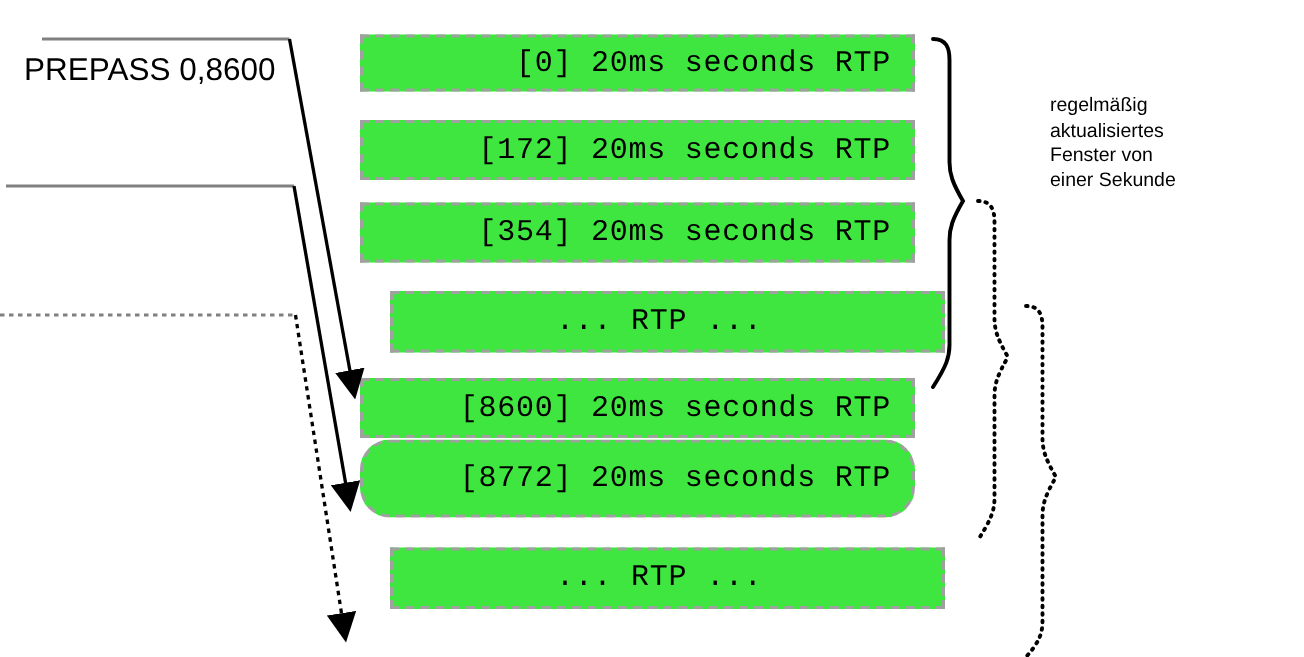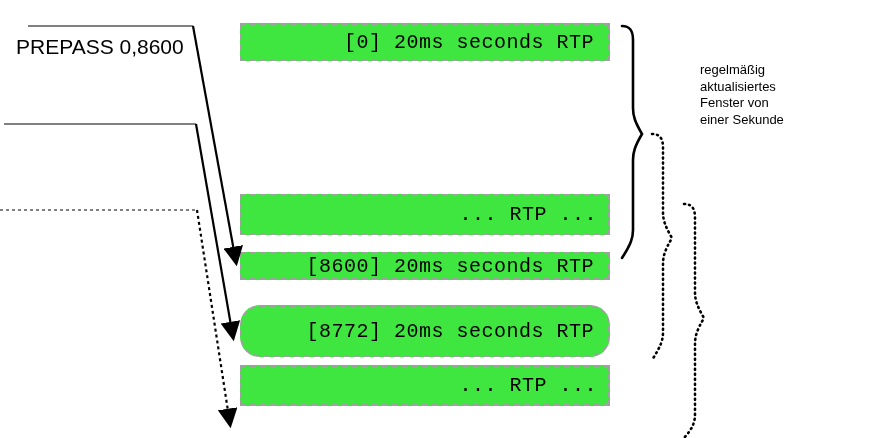--- a/index.html
+++ b/index.html
@@ -43,21 +43,21 @@
     justify-content: flex-end;
     padding-right: 14px;
   }
   .rtp-box-label {
     font-family: "Liberation Mono", monospace;
     font-size: 20px;
     color: #000000;
     letter-spacing: 0.5px;
     white-space: pre;
   }
-  .rtp-box.centered { justify-content: flex-end; padding-right: 11px; }
+  .rtp-box.centered { justify-content: center; padding-right: 11px; margin-left: 20px; }
 
   
   #window-caption {
     position: absolute;
     left: 700px;
     top: 62px;
     font-family: "Liberation Sans", sans-serif;
     font-size: 13px;
     color: #000000;
     line-height: 1.28;
@@ -79,31 +79,37 @@
 <div id="canvas">
 
   <div class="prepass-label" id="prepass-0">PREPASS 0,8600</div>
 
 
 
   <div class="rtp-box" style="top:23px; height:38px;">
     <span class="rtp-box-label">[0] 20ms seconds RTP</span>
   </div>
 
+  <div class="rtp-box" style="top:80px; height:40px;">
+    <span class="rtp-box-label">[172] 20ms seconds RTP</span>
+  </div>
 
+  <div class="rtp-box" style="top:135px; height:40px;">
+    <span class="rtp-box-label">[354] 20ms seconds RTP</span>
+  </div>
 
   <div class="rtp-box centered" style="top:194px; height:41px;">
     <span class="rtp-box-label">... RTP ...</span>
   </div>
 
-  <div class="rtp-box" style="top:252px; height:28px;">
+  <div class="rtp-box" style="top:252px; height:40px;">
     <span class="rtp-box-label">[8600] 20ms seconds RTP</span>
   </div>
 
-  <div class="rtp-box" style="top:305px; height:52px;border-radius:20px;">
+  <div class="rtp-box" style="top:293px; height:52px;border-radius:20px;">
     <span class="rtp-box-label">[8772] 20ms seconds RTP</span>
   </div>
 
   <div class="rtp-box centered" style="top:365px; height:41px;">
     <span class="rtp-box-label">... RTP ...</span>
   </div>
 
   <div id="window-caption">regelmäßig
 aktualisiertes
 Fenster von

